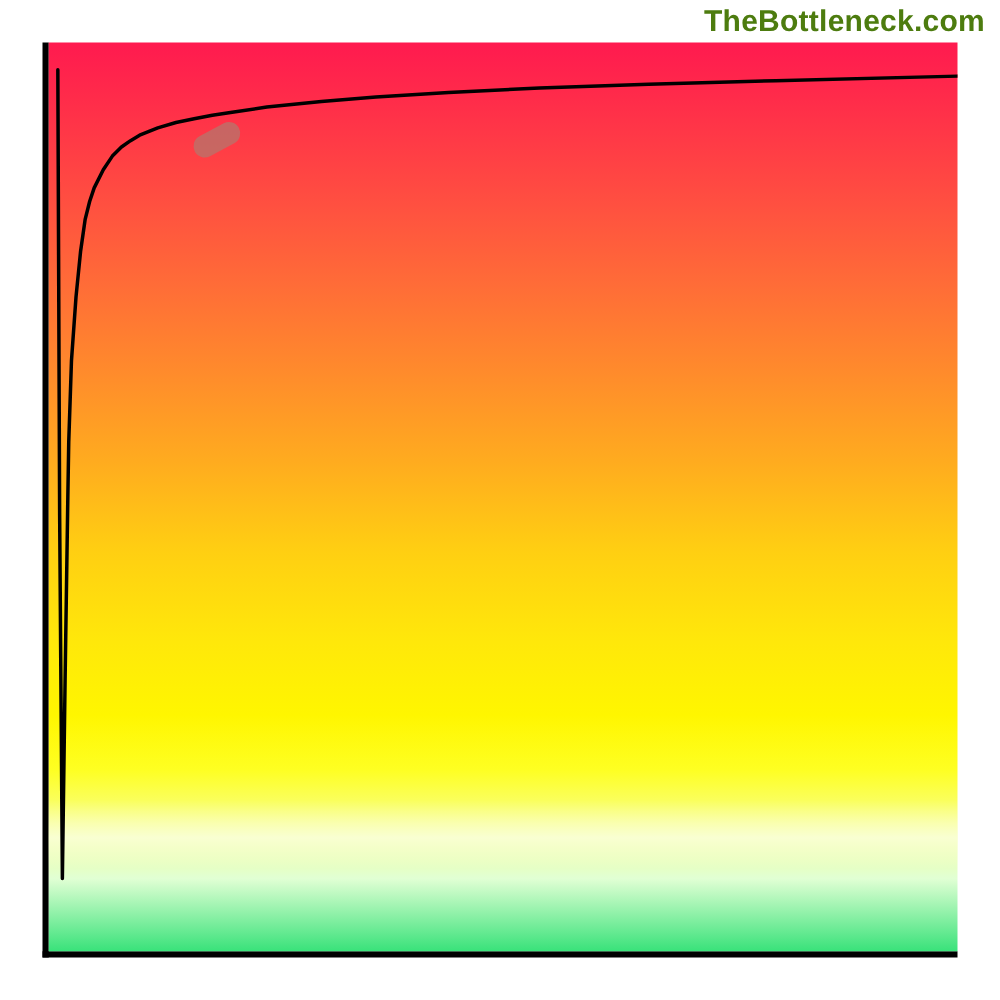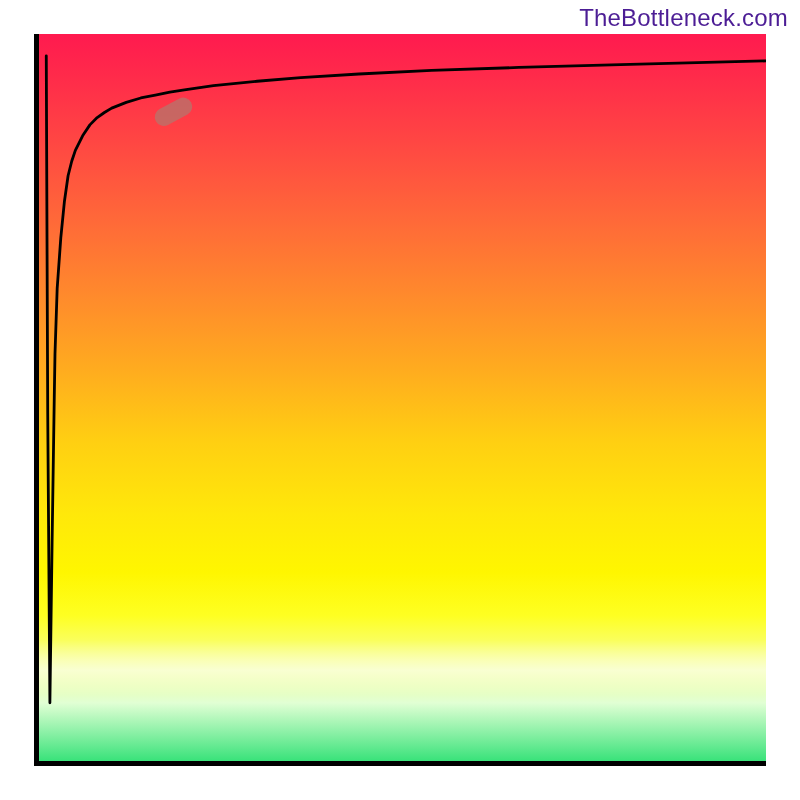--- a/index.html
+++ b/index.html
@@ -14,22 +14,22 @@
   .container {
     position: relative;
     width: 800px;
     height: 800px;
   }
   .watermark {
     position: absolute;
     top: 4px;
     right: 12px;
     font-size: 24px;
-    color: #4c1d95;
-    font-weight: 400;
+    color: #4d7c0f;
+    font-weight: 700;
     letter-spacing: 0.2px;
     z-index: 5;
   }
   .axis-left, .axis-bottom {
     position: absolute;
     background: #000;
   }
   .axis-left {
     left: 34px;
     top: 34px;

